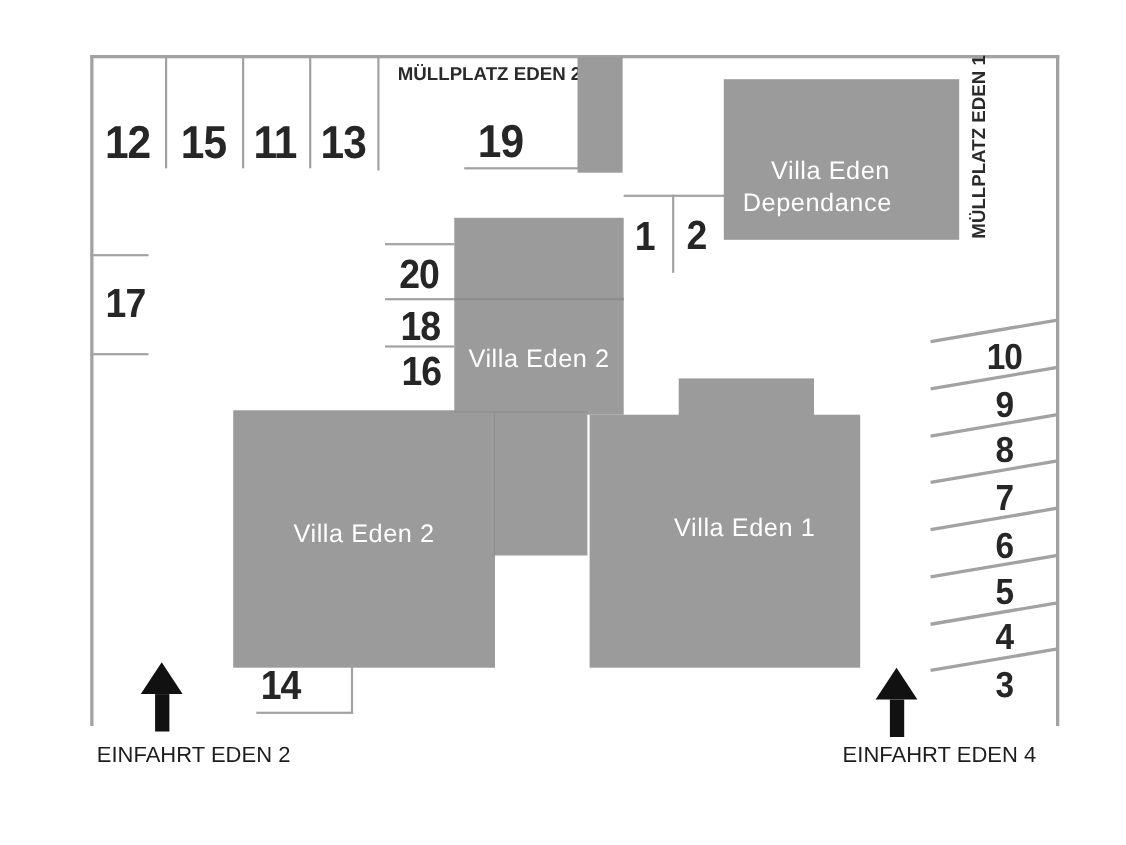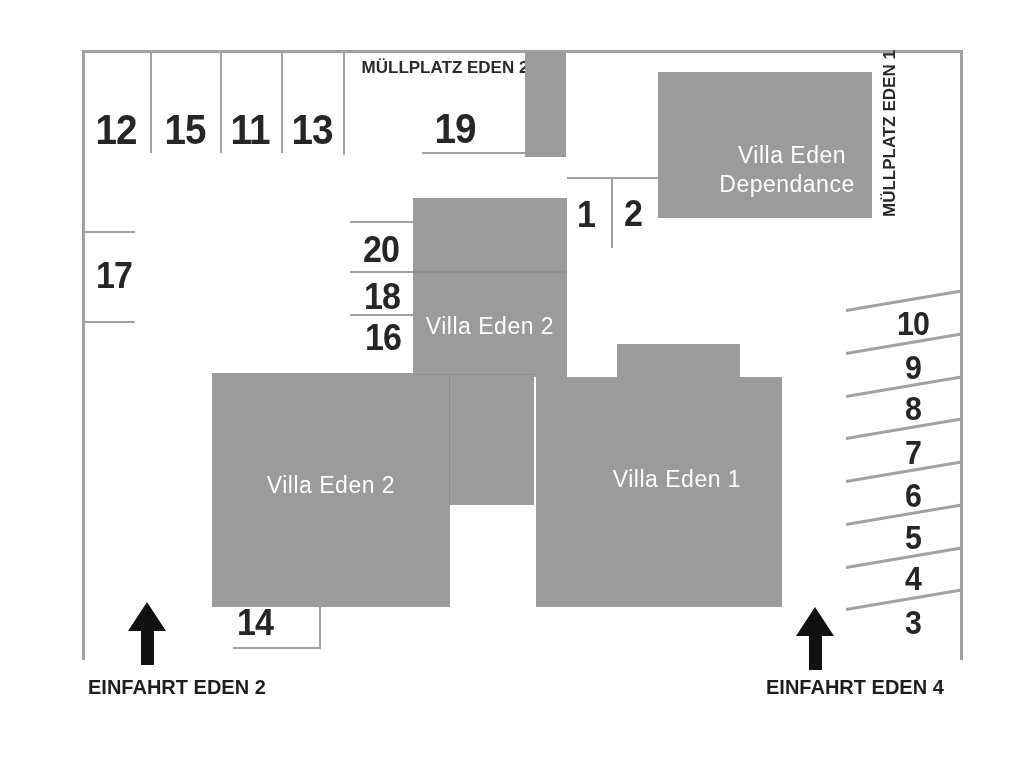--- a/index.html
+++ b/index.html
@@ -20,21 +20,21 @@
   .num-sm{font-size:33px;}
   .bld-label{
     position:absolute;color:#ffffff;font-size:23px;font-weight:normal;
     line-height:1.15;text-align:center;letter-spacing:0.5px;white-space:nowrap;
   }
   .area-label{
     position:absolute;color:#2a2a2a;font-size:17px;font-weight:bold;
     line-height:1;text-align:center;white-space:nowrap;
   }
   .entry-label{
-    position:absolute;color:#1d1d1d;font-size:20px;font-weight:bold;
+    position:absolute;color:#1d1d1d;font-size:20px;font-weight:normal;
     line-height:1;white-space:nowrap;letter-spacing:0px;
   }
   .rot{transform:rotate(-90deg);}
   .diag{
     position:absolute;height:3px;width:117px;background:#a2a2a2;
     transform-origin:left center;transform:rotate(-9.6deg);
   }
   .arrow{position:absolute;width:38px;}
   .arrow-head{
     width:0;height:0;margin:0 auto;
@@ -70,22 +70,22 @@
   <div class="num num-lg" style="left:415px;top:108px;width:80px;">19</div>
   <div class="line" style="left:422px;top:152px;width:105px;height:2px;"></div>
   <div class="bld" style="left:525px;top:52px;width:41px;height:105px;"></div>
 
   <div class="line" style="left:567px;top:177px;width:93px;height:2px;"></div>
   <div class="line" style="left:611px;top:177px;width:2px;height:71px;"></div>
   <div class="num num-md" style="left:566px;top:196px;width:40px;">1</div>
   <div class="num num-md" style="left:613px;top:195px;width:40px;">2</div>
 
   <div class="bld" style="left:658px;top:72px;width:214px;height:146px;"></div>
-  <div class="bld-label" style="left:658px;top:142px;width:194px;margin-left:37px;">Villa Eden</div>
-  <div class="bld-label" style="left:680px;top:171px;width:214px;">Dependance</div>
+  <div class="bld-label" style="left:658px;top:142px;width:194px;">Villa Eden</div>
+  <div class="bld-label" style="left:636px;top:171px;width:214px;">Dependance</div>
 
   <div class="area-label rot" style="left:815px;top:133px;width:150px;height:18px;">MÜLLPLATZ EDEN 1</div>
 
   <div class="bld" style="left:413px;top:198px;width:154px;height:75px;"></div>
   <div class="bld" style="left:413px;top:272px;width:154px;height:105px;"></div>
   <div class="bld" style="left:413px;top:375px;width:121px;height:130px;"></div>
   <div class="bld" style="left:212px;top:373px;width:238px;height:234px;"></div>
   <div class="seam" style="left:413px;top:271px;width:154px;height:2px;"></div>
   <div class="seam" style="left:413px;top:374px;width:121px;height:1px;"></div>
   <div class="seam" style="left:449px;top:375px;width:1px;height:130px;"></div>

